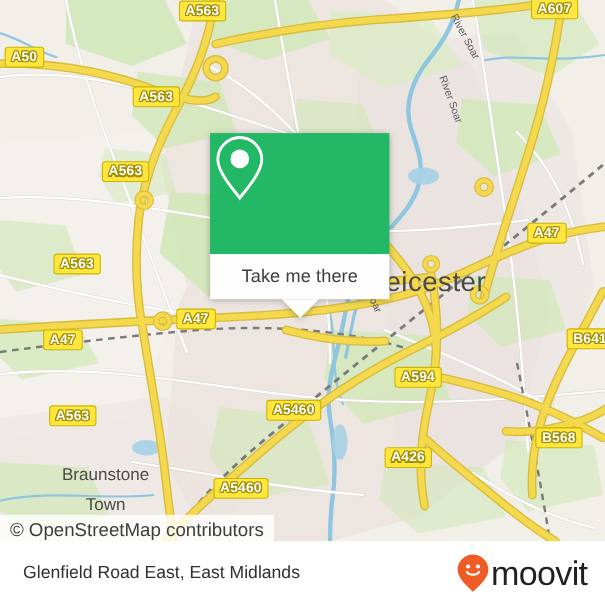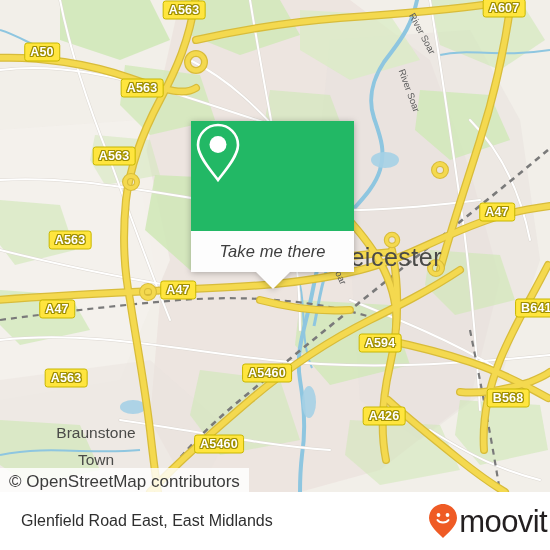--- a/index.html
+++ b/index.html
@@ -49,21 +49,21 @@
   .place.town{font-size:15.5px;line-height:17px;}
 
   .water-label{
     position:absolute;color:#5c5c5c;font-size:9.5px;
     white-space:nowrap;z-index:27;font-style:normal;
   }
 
   
   #popup{
     position:absolute;left:191px;top:121px;width:163px;
-    z-index:60;filter:drop-shadow(0 1px 3px rgba(0,0,0,.28));font-style:italic;
+    z-index:60;filter:drop-shadow(0 1px 3px rgba(0,0,0,.28));
   }
   #popup-green{
     height:110px;background:#22b865;
     display:flex;align-items:center;justify-content:center;
   }
   #popup-white{
     height:41px;background:#fdfdfd;
     display:flex;align-items:center;justify-content:center;
   }
   #popup-label{
@@ -91,21 +91,21 @@
   #bottombar{
     position:absolute;left:0;top:492px;width:550px;height:58px;
     background:rgba(255,255,255,.93);
     display:flex;align-items:center;
     z-index:80;
   }
   #bottom-title{
     margin-left:21px;font-size:16px;color:#2f2f2f;white-space:nowrap;
   }
   #brand{
-    margin-left:auto;margin-right:3px;
+    margin-left:auto;margin-right:16px;
     display:flex;align-items:center;gap:1px;
   }
   #brand-word{
     font-size:31px;color:#231f20;letter-spacing:-.6px;
     font-weight:normal;line-height:31px;
   }
 </style>
 </head>
 <body>
 
@@ -267,32 +267,32 @@
         <circle cx="440" cy="170" r="6" fill="none" stroke="#d8bc3a" stroke-width="6"></circle>
         <circle cx="440" cy="170" r="6" fill="none" stroke="#f4d94f" stroke-width="3.8"></circle>
         <circle cx="392" cy="240" r="5.5" fill="none" stroke="#d8bc3a" stroke-width="5.5"></circle>
         <circle cx="392" cy="240" r="5.5" fill="none" stroke="#f4d94f" stroke-width="3.4"></circle>
       </g>
     </svg>
 
     <div id="shields">
         <div class="shield" style="left: 184px; top: 10px;">A563</div>
         <div class="shield" style="left: 504px; top: 8px;">A607</div>
-        <div class="shield" style="left: 42px; top: 52px;">A50</div>
+        <div class="shield" style="left: 22px; top: 52px;">A50</div>
         <div class="shield" style="left: 142px; top: 88px;">A563</div>
         <div class="shield" style="left: 114px; top: 156px;">A563</div>
         <div class="shield" style="left: 497px; top: 212px;">A47</div>
         <div class="shield" style="left: 70px; top: 240px;">A563</div>
         <div class="shield" style="left: 57px; top: 309px;">A47</div>
         <div class="shield" style="left: 178px; top: 290px;">A47</div>
         <div class="shield" style="left: 540px; top: 308px;">B6416</div>
         <div class="shield" style="left: 380px; top: 343px;">A594</div>
         <div class="shield" style="left: 267px; top: 373px;">A5460</div>
         <div class="shield" style="left: 66px; top: 378px;">A563</div>
-        <div class="shield" style="left: 371px; top: 416px; margin-left: 13px;">A426</div>
+        <div class="shield" style="left: 371px; top: 416px;">A426</div>
         <div class="shield" style="left: 508px; top: 398px;">B568</div>
         <div class="shield" style="left: 219px; top: 444px;">A5460</div>
       </div>
 
     <div id="places">
         <div class="place city" style="left: 389px; top: 257px;">Leicester</div>
         <div class="place town" style="left: 96px; top: 432px;">Braunstone</div>
         <div class="place town" style="left: 96px; top: 459px;">Town</div>
       </div>
 

